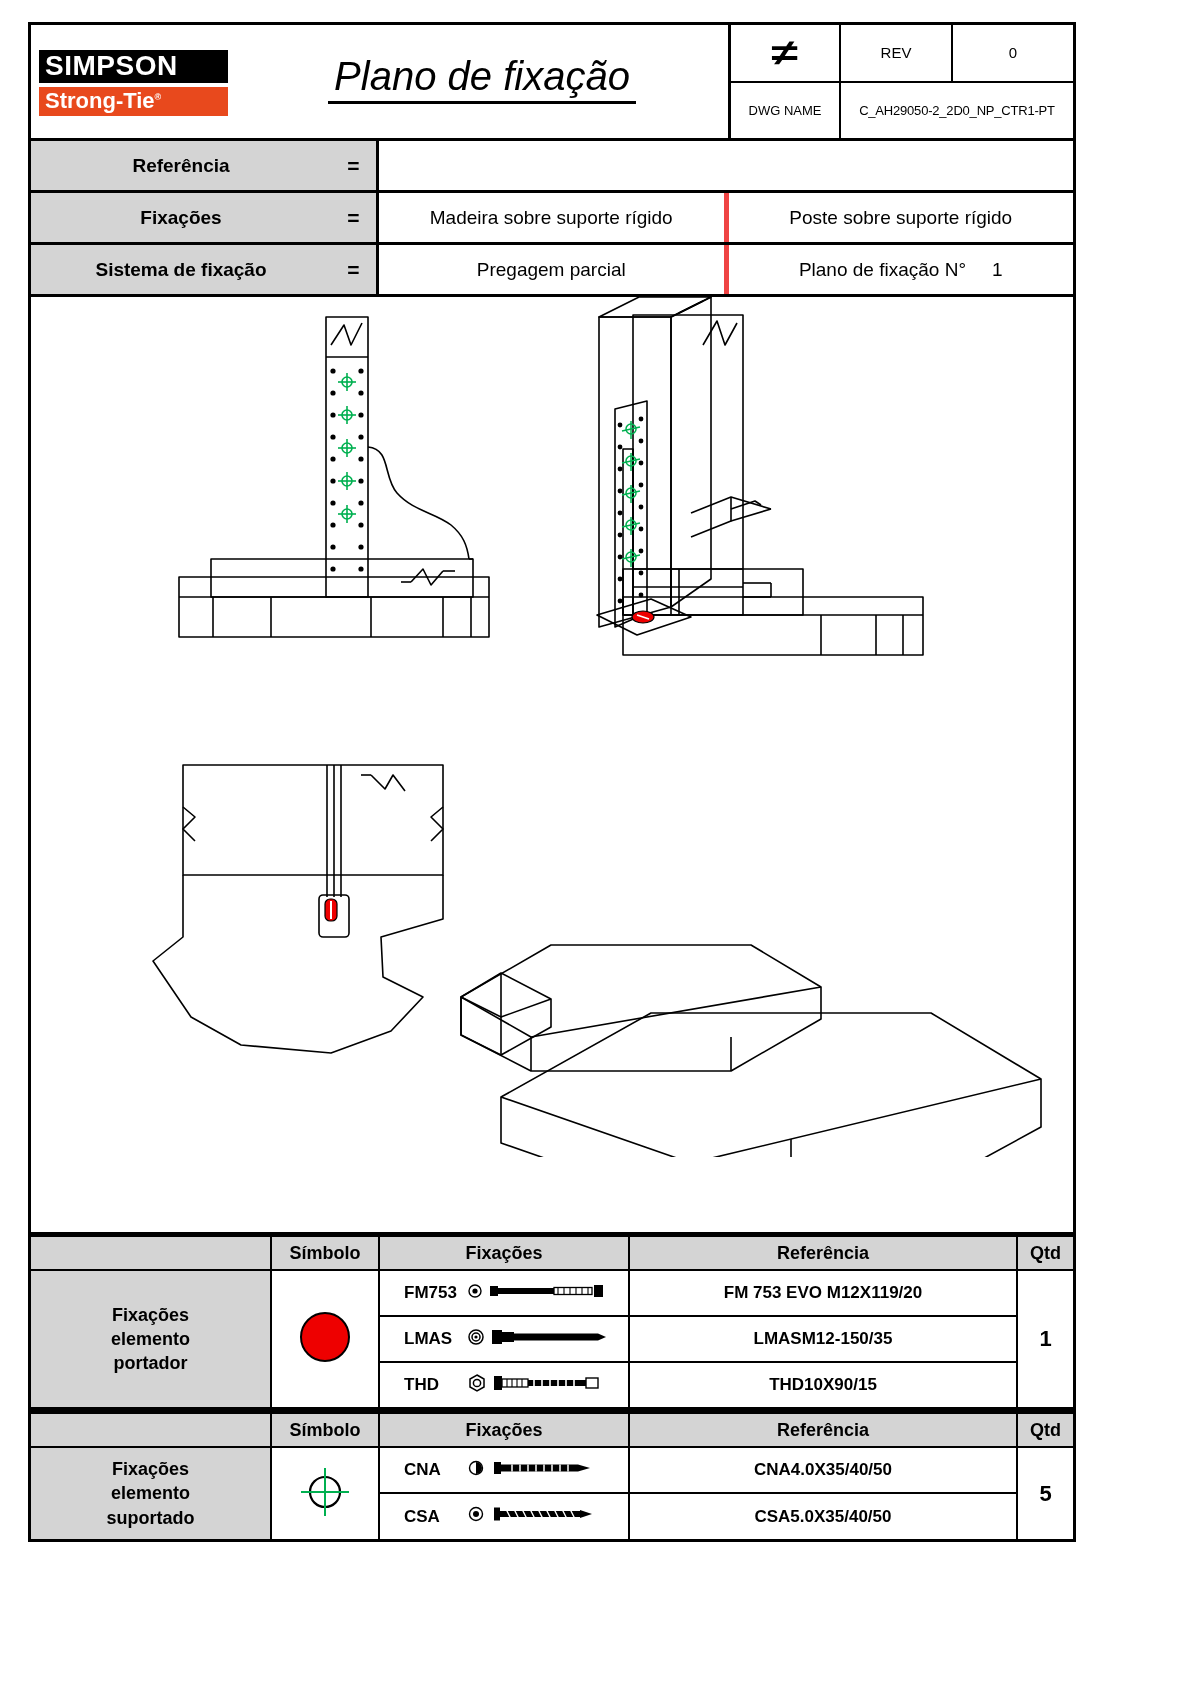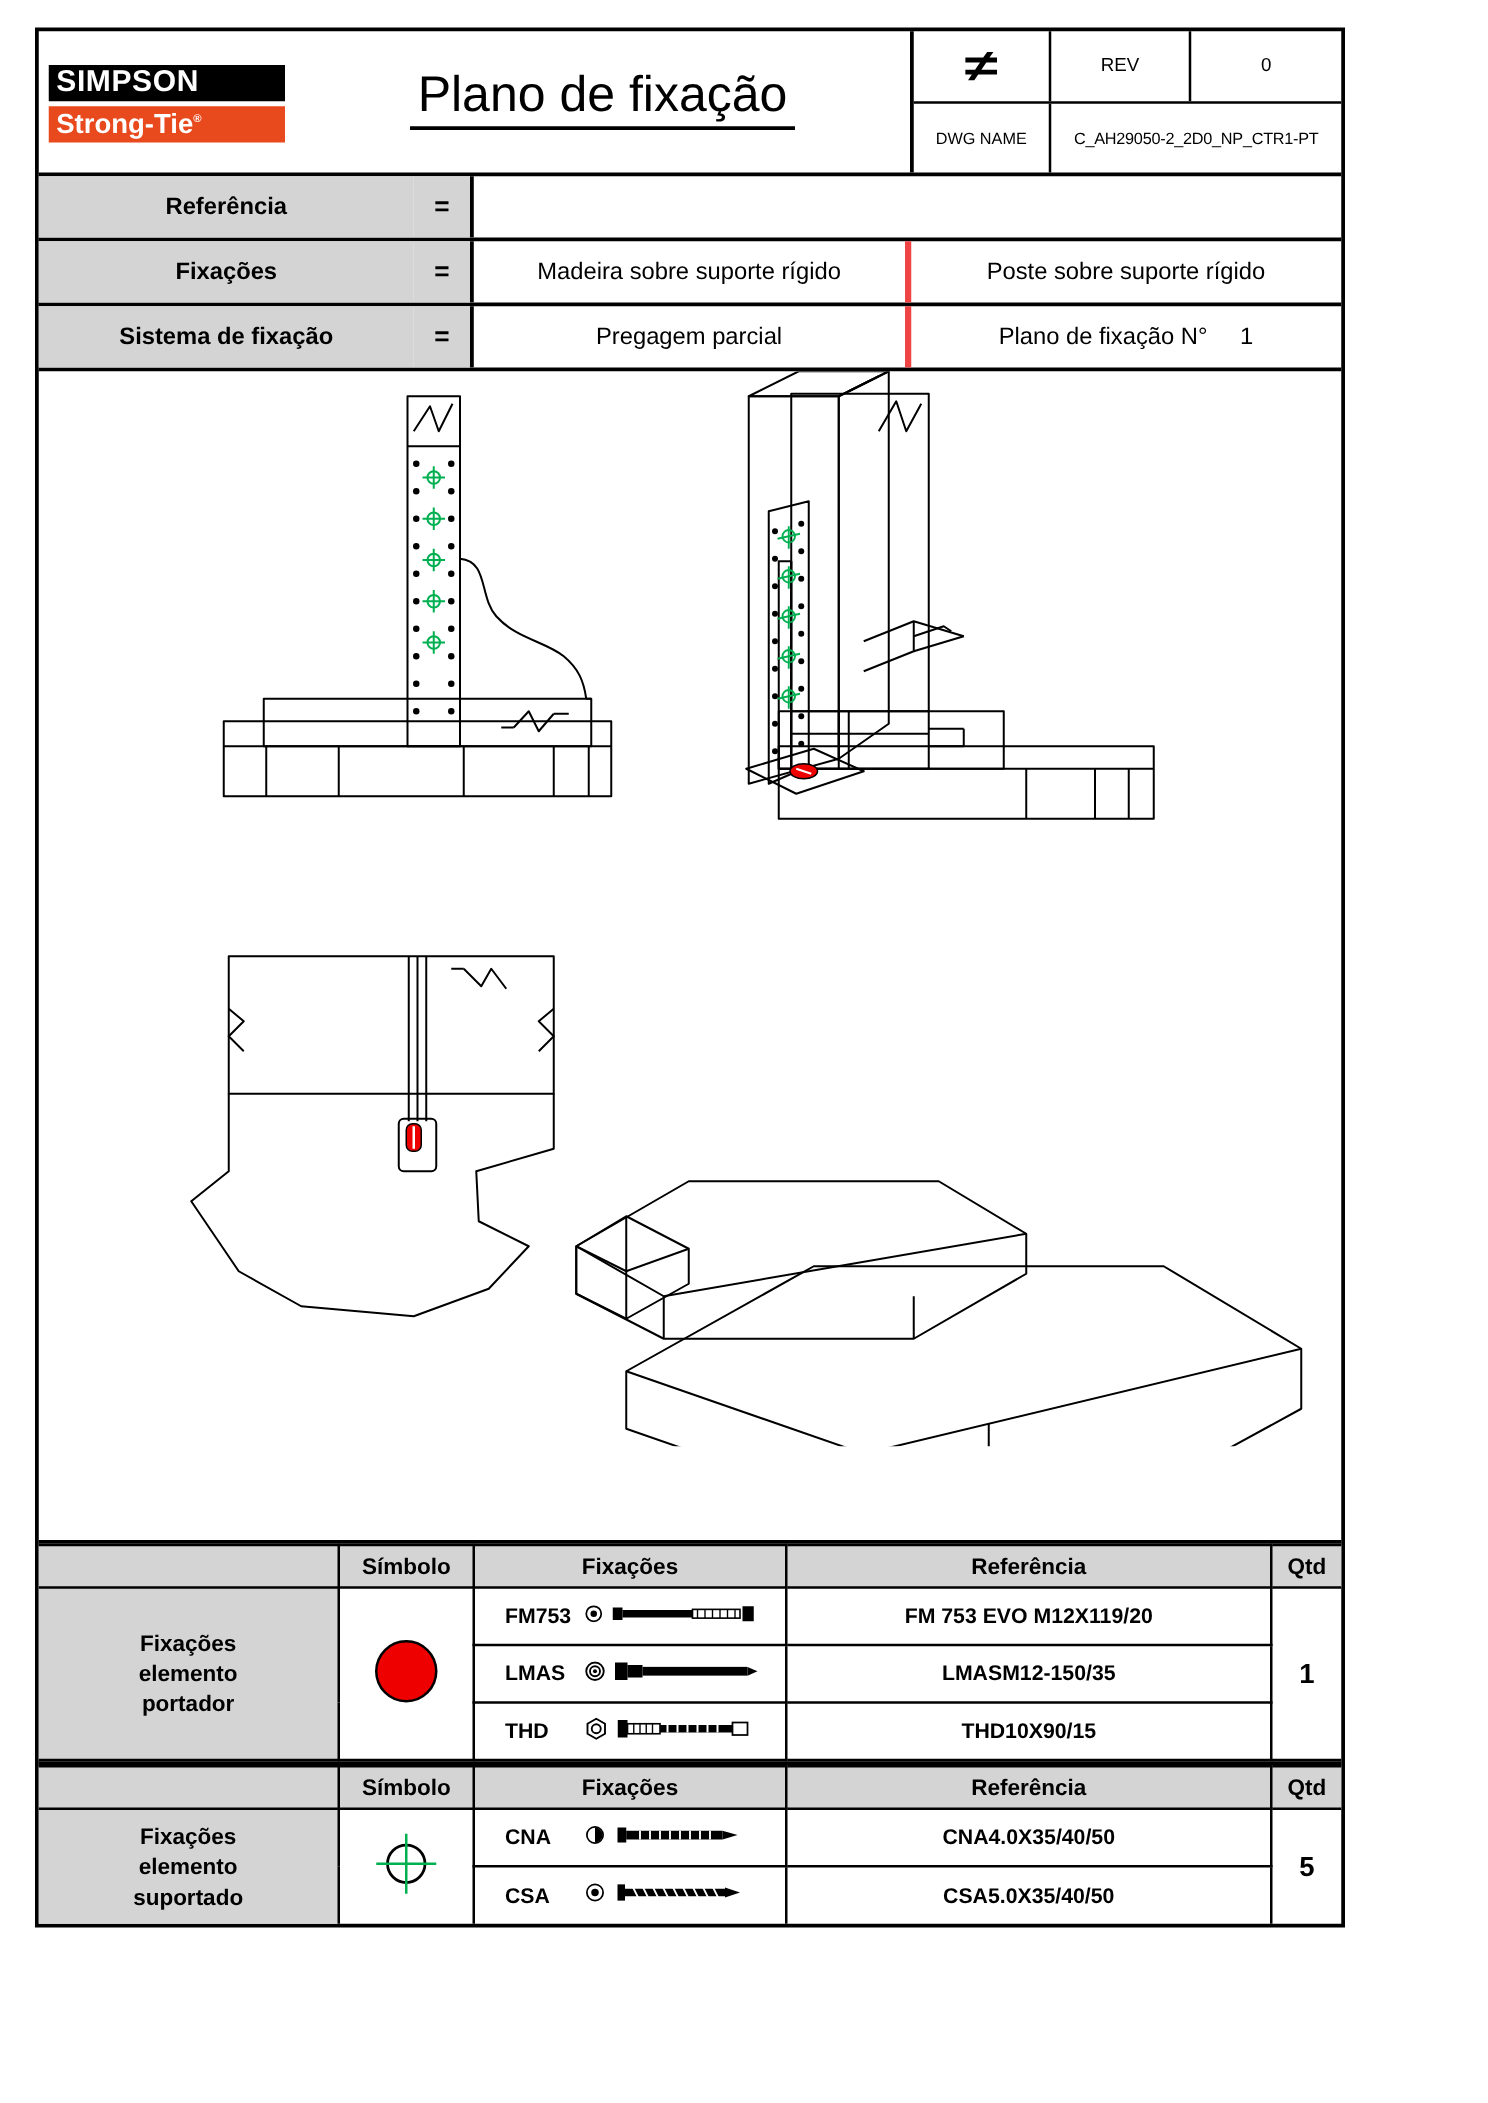--- a/index.html
+++ b/index.html
@@ -39,21 +39,21 @@
     padding: 10px 8px 8px 8px;
     display: flex;
     flex-direction: column;
     justify-content: center;
     gap: 4px;
   }
   .logo-top {
     background: #000;
     color: #fff;
     font-weight: bold;
-    font-size: 24px;
+    font-size: 28px;
     letter-spacing: 0.5px;
     padding: 2px 6px 3px 6px;
     line-height: 1;
     text-align: left;
   }
   .logo-bottom {
     background: #e8491d;
     color: #fff;
     font-weight: bold;
     font-size: 22px;
@@ -65,20 +65,21 @@
   .logo-bottom .reg {
     font-size: 9px;
     vertical-align: super;
   }
   .title-main {
     flex: 1;
     display: flex;
     align-items: center;
     justify-content: center;
     padding-bottom: 6px;
+    font-style: italic;
   }
   .title-main span {
     font-size: 40px;
     border-bottom: 3px solid #000;
     padding: 0 6px 2px 6px;
     line-height: 1.15;
   }
   .rev-block {
     width: 345px;
     border-left: 3px solid #000;

